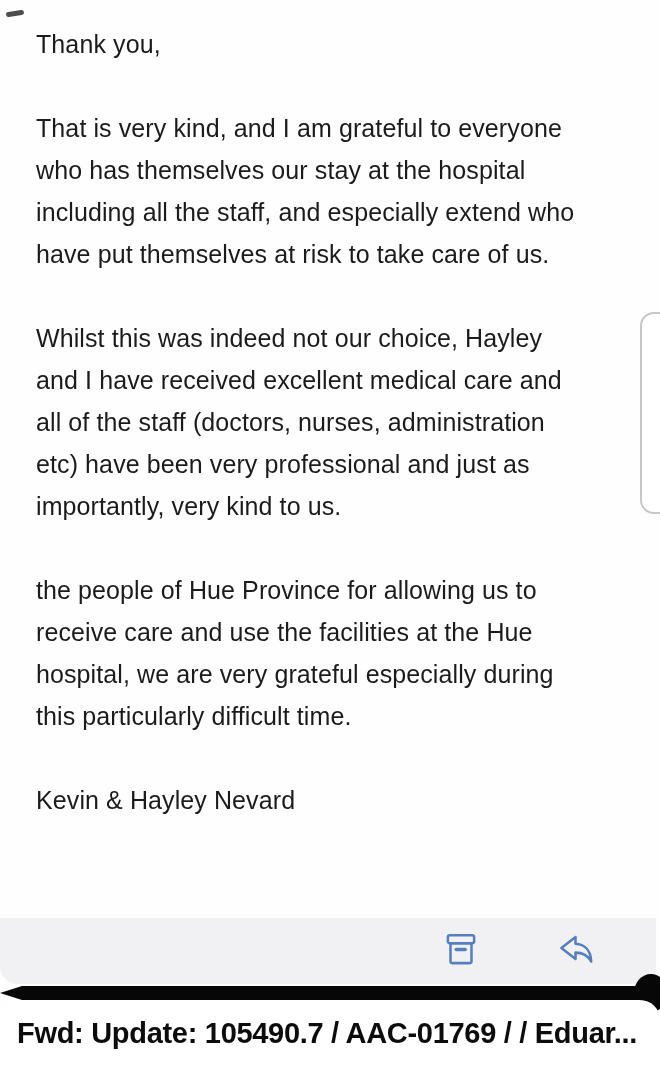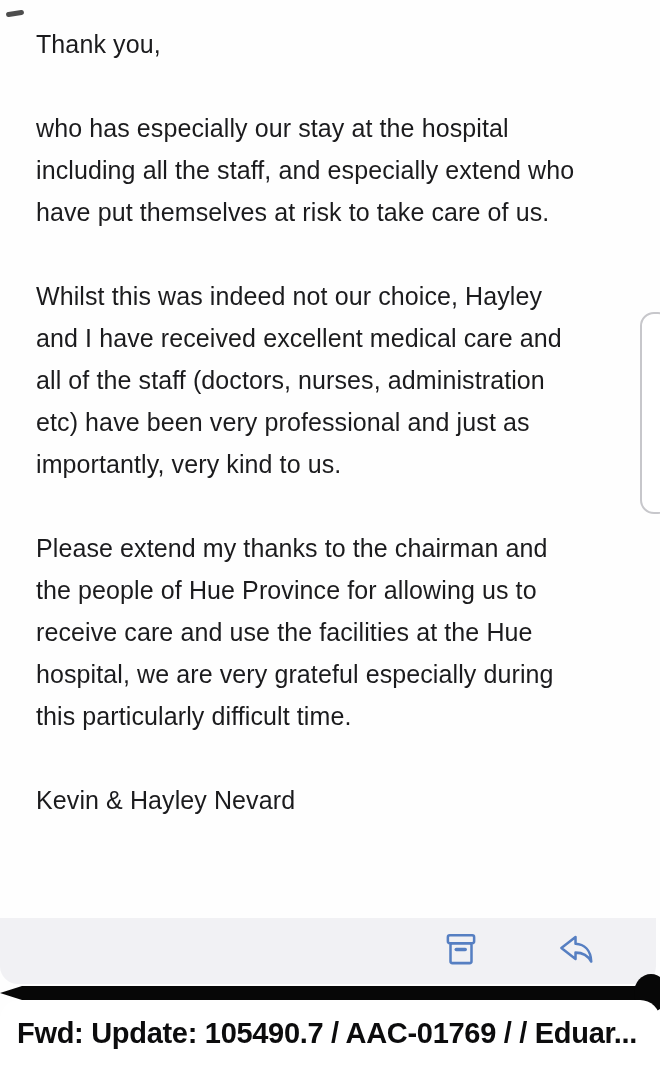--- a/index.html
+++ b/index.html
@@ -112,33 +112,33 @@
 
 <div id="screen">
 
   <div class="smudge"></div>
 
   <div class="email-body">
       <div class="para">
         <div class="line">Thank you,</div>
       </div>
       <div class="para">
-        <div class="line">who has especially our stay at the hospital</div>
+        <div class="line">That is very kind, and I am grateful to everyone</div>
+        <div class="line">who has themselves our stay at the hospital</div>
         <div class="line">including all the staff, and especially extend who</div>
         <div class="line">have put themselves at risk to take care of us.</div>
       </div>
       <div class="para">
         <div class="line">Whilst this was indeed not our choice, Hayley</div>
         <div class="line">and I have received excellent medical care and</div>
         <div class="line">all of the staff (doctors, nurses, administration</div>
         <div class="line">etc) have been very professional and just as</div>
         <div class="line">importantly, very kind to us.</div>
       </div>
       <div class="para">
-        <div class="line">Please extend my thanks to the chairman and</div>
         <div class="line">the people of Hue Province for allowing us to</div>
         <div class="line">receive care and use the facilities at the Hue</div>
         <div class="line">hospital, we are very grateful especially during</div>
         <div class="line">this particularly difficult time.</div>
       </div>
       <div class="para">
         <div class="line">Kevin &amp; Hayley Nevard</div>
       </div>
     </div>
 

